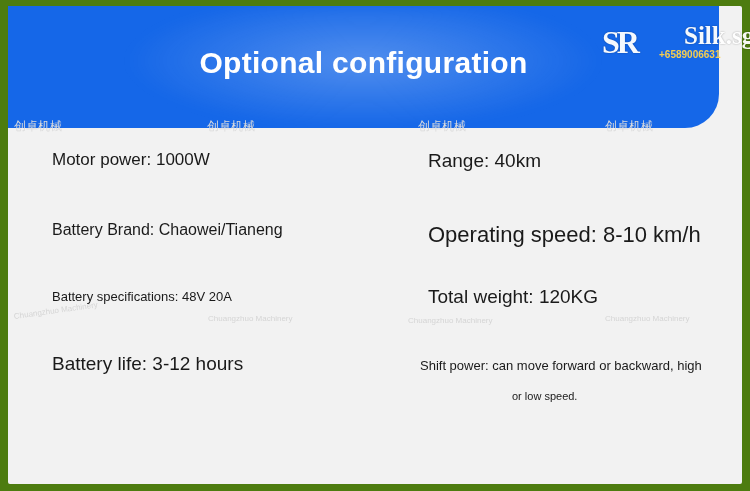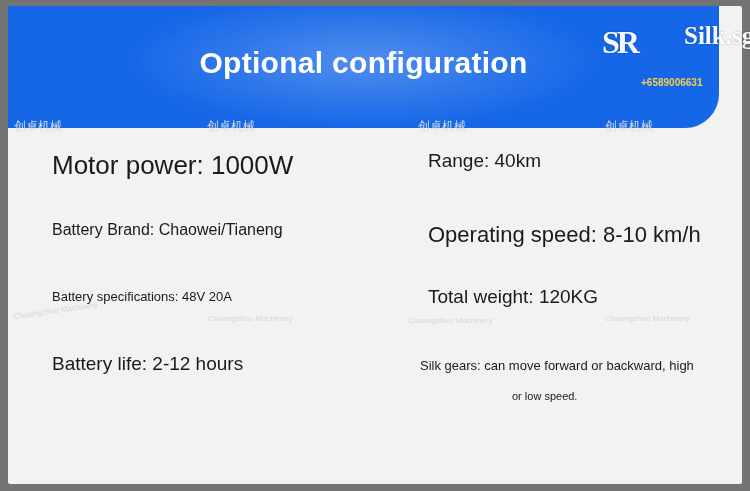--- a/index.html
+++ b/index.html
@@ -10,21 +10,21 @@
     width: 750px;
     height: 491px;
     background: #ffffff;
     font-family: "Liberation Sans", sans-serif;
     overflow: hidden;
   }
   #page {
     position: relative;
     width: 750px;
     height: 491px;
-    background: #737373;
+    background: #4d7c0f;
   }
   
   .panel {
     position: absolute;
     left: 8px;
     top: 6px;
     width: 734px;
     height: 478px;
     background: #f2f2f2;
     border-radius: 2px;
@@ -87,27 +87,26 @@
     top: 1px;
     font-family: "Liberation Serif", serif;
     font-size: 25px;
     font-weight: bold;
     line-height: 25px;
     text-shadow: 0 0 2px rgba(0,0,0,0.35);
     margin-left: 36px;
   }
   .logo-phone {
     position: absolute;
-    left: 39px;
+    left: 57px;
     top: 27px;
     font-size: 10px;
     font-weight: bold;
     color: #ffd24a;
     white-space: nowrap;
-    margin-top: 28px;
   }
   
   .cjk-wm {
     position: absolute;
     color: #dcdcdc;
     font-size: 12px;
     white-space: nowrap;
     user-select: none;
   }
   
@@ -149,24 +148,24 @@
   <div class="cjk-wm" style="left:14px;  top:118px;">创卓机械</div>
   <div class="cjk-wm" style="left:207px; top:118px;">创卓机械</div>
   <div class="cjk-wm" style="left:418px; top:118px;">创卓机械</div>
   <div class="cjk-wm" style="left:605px; top:118px;">创卓机械</div>
 
   <div class="wm-small rot" style="left:14px;  top:312px;">Chuangzhuo Machinery</div>
   <div class="wm-small" style="left:208px; top:314px;">Chuangzhuo Machinery</div>
   <div class="wm-small" style="left:408px; top:316px;">Chuangzhuo Machinery</div>
   <div class="wm-small" style="left:605px; top:314px;">Chuangzhuo Machinery</div>
 
-  <div class="spec" style="left:52px; top:150px; font-size:26px;">Motor power: 1000W</div>
+  <div class="spec" style="left:52px; top:150px; font-size:17px;">Motor power: 1000W</div>
   <div class="spec" style="left:52px; top:221px; font-size:16px;">Battery Brand: Chaowei/Tianeng</div>
   <div class="spec" style="left:52px; top:289px; font-size:13px;">Battery specifications: 48V 20A</div>
-  <div class="spec" style="left:52px; top:353px; font-size:19px;">Battery life: 2-12 hours</div>
+  <div class="spec" style="left:52px; top:353px; font-size:19px;">Battery life: 3-12 hours</div>
 
   <div class="spec" style="left:428px; top:150px; font-size:19px;text-align:right;">Range: 40km</div>
   <div class="spec" style="left:428px; top:222px; font-size:22px;">Operating speed: 8-10 km/h</div>
   <div class="spec" style="left:428px; top:286px; font-size:19px;">Total weight: 120KG</div>
-  <div class="spec" style="left:420px; top:358px; font-size:13px;">Silk gears: can move forward or backward, high</div>
+  <div class="spec" style="left:420px; top:358px; font-size:13px;">Shift power: can move forward or backward, high</div>
   <div class="spec" style="left:512px; top:390px; font-size:11px;">or low speed.</div>
 
 </div>
 
 </body></html>

